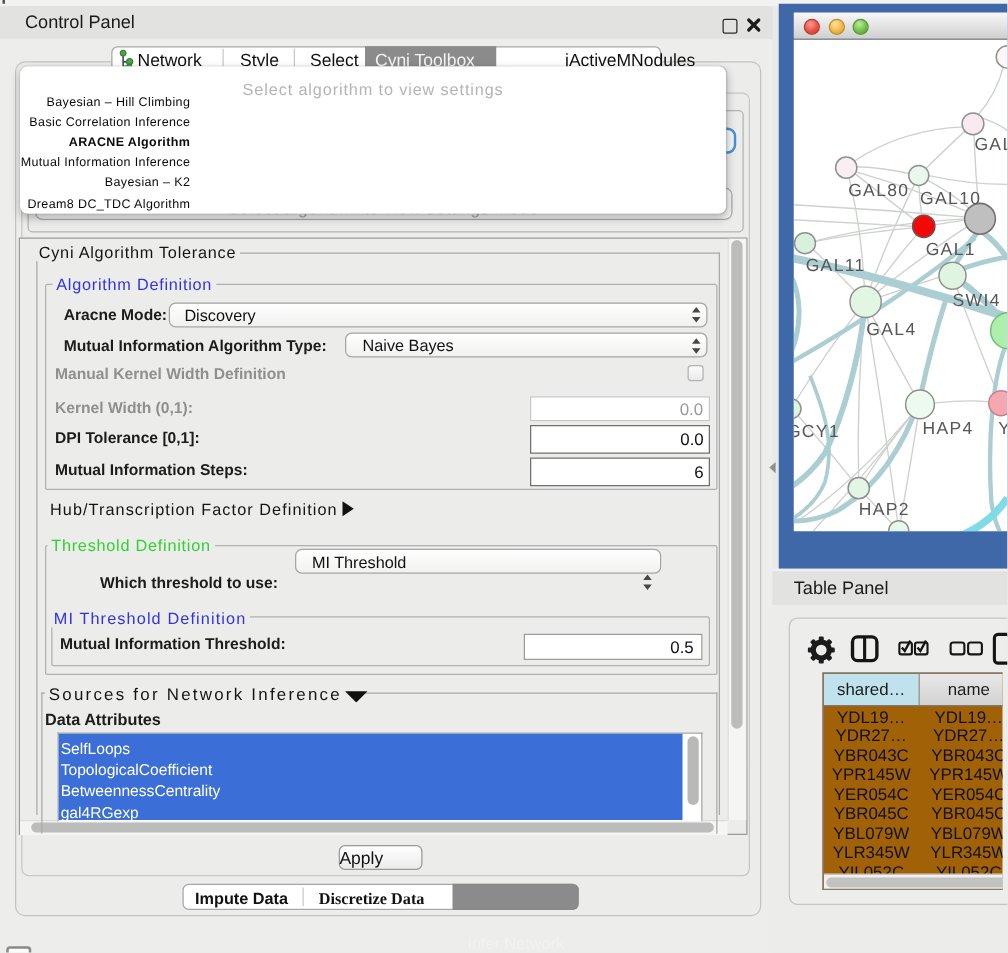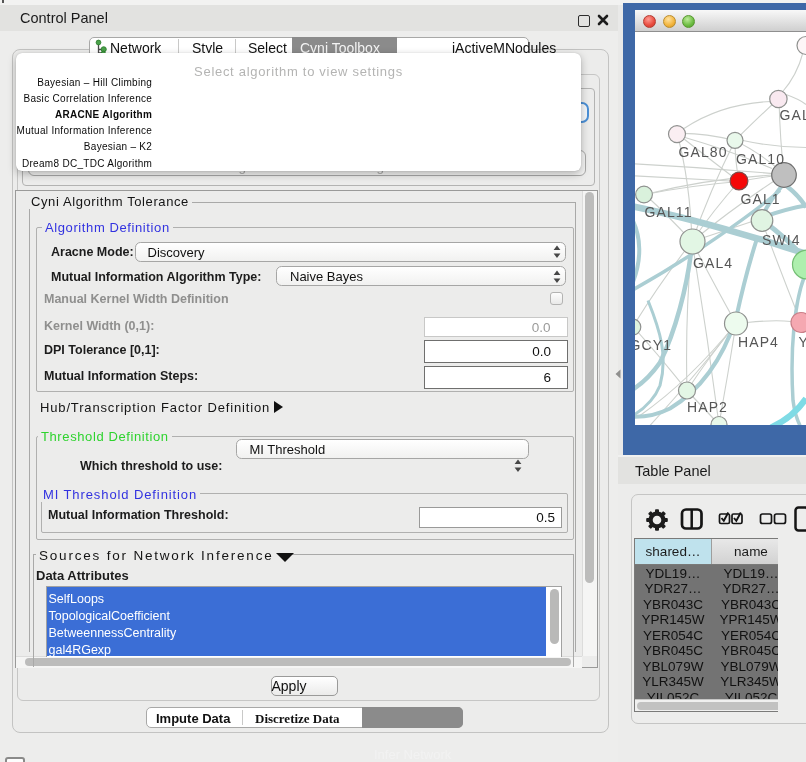--- a/index.html
+++ b/index.html
@@ -2,21 +2,21 @@
 <html><head>
 <meta charset="utf-8">
 <style>
   html,body{margin:0;padding:0;}
   body{width:806px;height:762px;position:relative;overflow:hidden;
        font-family:"Liberation Sans",sans-serif;background:#e9e9e8;}
   .a{position:absolute;}
   .lbl{position:absolute;font-size:12.5px;font-weight:bold;color:#1c1c1c;white-space:nowrap;}
   .dis{color:#8f8f8e;}
   .fld{position:absolute;background:#fff;font-size:13.5px;text-align:right;
-       padding-right:16px;box-sizing:border-box;white-space:nowrap;}
+       padding-right:4px;box-sizing:border-box;white-space:nowrap;}
   .combo{position:absolute;background:linear-gradient(#ffffff,#f1f1f0);
        border:1px solid #a6a6a5;border-radius:5.5px;font-size:13px;color:#111;
        box-sizing:border-box;white-space:nowrap;}
   .gt{position:absolute;font-size:13px;letter-spacing:0.6px;color:#141414;white-space:nowrap;background:#ececeb;padding:0 3px;}
 </style>
 </head>
 <body>
 
 <div class="a" style="left:0;top:0;width:806px;height:5px;background:#f2f2f1;"></div>
 <div class="a" style="left:2px;top:0;width:2px;height:3px;background:#555;"></div>
@@ -264,21 +264,21 @@
   <rect x="73.5" y="9" width="10" height="9.5" rx="1.5" stroke-width="1.7"></rect>
   <path d="M75.5 13 L77.8 15.8 L82.3 7.5" stroke-width="1.9"></path>
   <rect x="86" y="9" width="10" height="9.5" rx="1.5" stroke-width="1.7"></rect>
   <path d="M88 13 L90.3 15.8 L94.8 7.5" stroke-width="1.9"></path>
   <rect x="114.5" y="9" width="11" height="9.5" rx="2" stroke-width="1.7"></rect>
   <rect x="128.5" y="9" width="11" height="9.5" rx="2" stroke-width="1.7"></rect>
   <path d="M160 2.5 h-7.5 a3 3 0 0 0 -3 3 v17 a3 3 0 0 0 3 3 h8 M160 2.5 l5 5" stroke-width="2.5"></path>
  </g>
 </svg>
 
-<div class="a" style="left:634px;top:537.5px;width:144px;height:174px;background:#737373;border:1px solid #7a7a79;border-right:none;box-sizing:border-box;overflow:hidden;">
+<div class="a" style="left:658px;top:537.5px;width:144px;height:174px;background:#a16207;border:1px solid #7a7a79;border-right:none;box-sizing:border-box;overflow:hidden;">
   <div style="position:absolute;left:0;top:0;width:76px;height:25px;background:#bfe2ed;"></div>
   <div style="position:absolute;left:76px;top:0;width:80px;height:25px;background:linear-gradient(#e8e8e8,#d2d2d2);"></div>
   <div style="position:absolute;left:156px;top:0;width:20px;height:25px;background:#bfe2ed;"></div>
   <div style="position:absolute;left:0;top:25px;width:176px;height:1px;background:#7a7a79;"></div>
   <div style="position:absolute;left:75.5px;top:0;width:1px;height:25px;background:#9e9e9d;"></div>
   <div style="position:absolute;left:155.5px;top:0;width:1px;height:25px;background:#9e9e9d;"></div>
   <div style="position:absolute;left:0;top:5px;width:76px;text-align:center;font-size:13.5px;color:#1c1c1c;">shared…</div>
   <div style="position:absolute;left:76px;top:5px;width:80px;text-align:center;font-size:13.5px;color:#1c1c1c;">name</div>
   <div style="position:absolute;left:0;top:27px;width:76px;font-size:13.5px;color:#111;line-height:15.5px;text-align:center;">YDL19…<br>YDR27…<br>YBR043C<br>YPR145W<br>YER054C<br>YBR045C<br>YBL079W<br>YLR345W<br>YIL052C</div>
   <div style="position:absolute;left:76px;top:27px;width:80px;font-size:13.5px;color:#111;line-height:15.5px;text-align:center;">YDL19…<br>YDR27…<br>YBR043C<br>YPR145W<br>YER054C<br>YBR045C<br>YBL079W<br>YLR345W<br>YIL052C</div>

